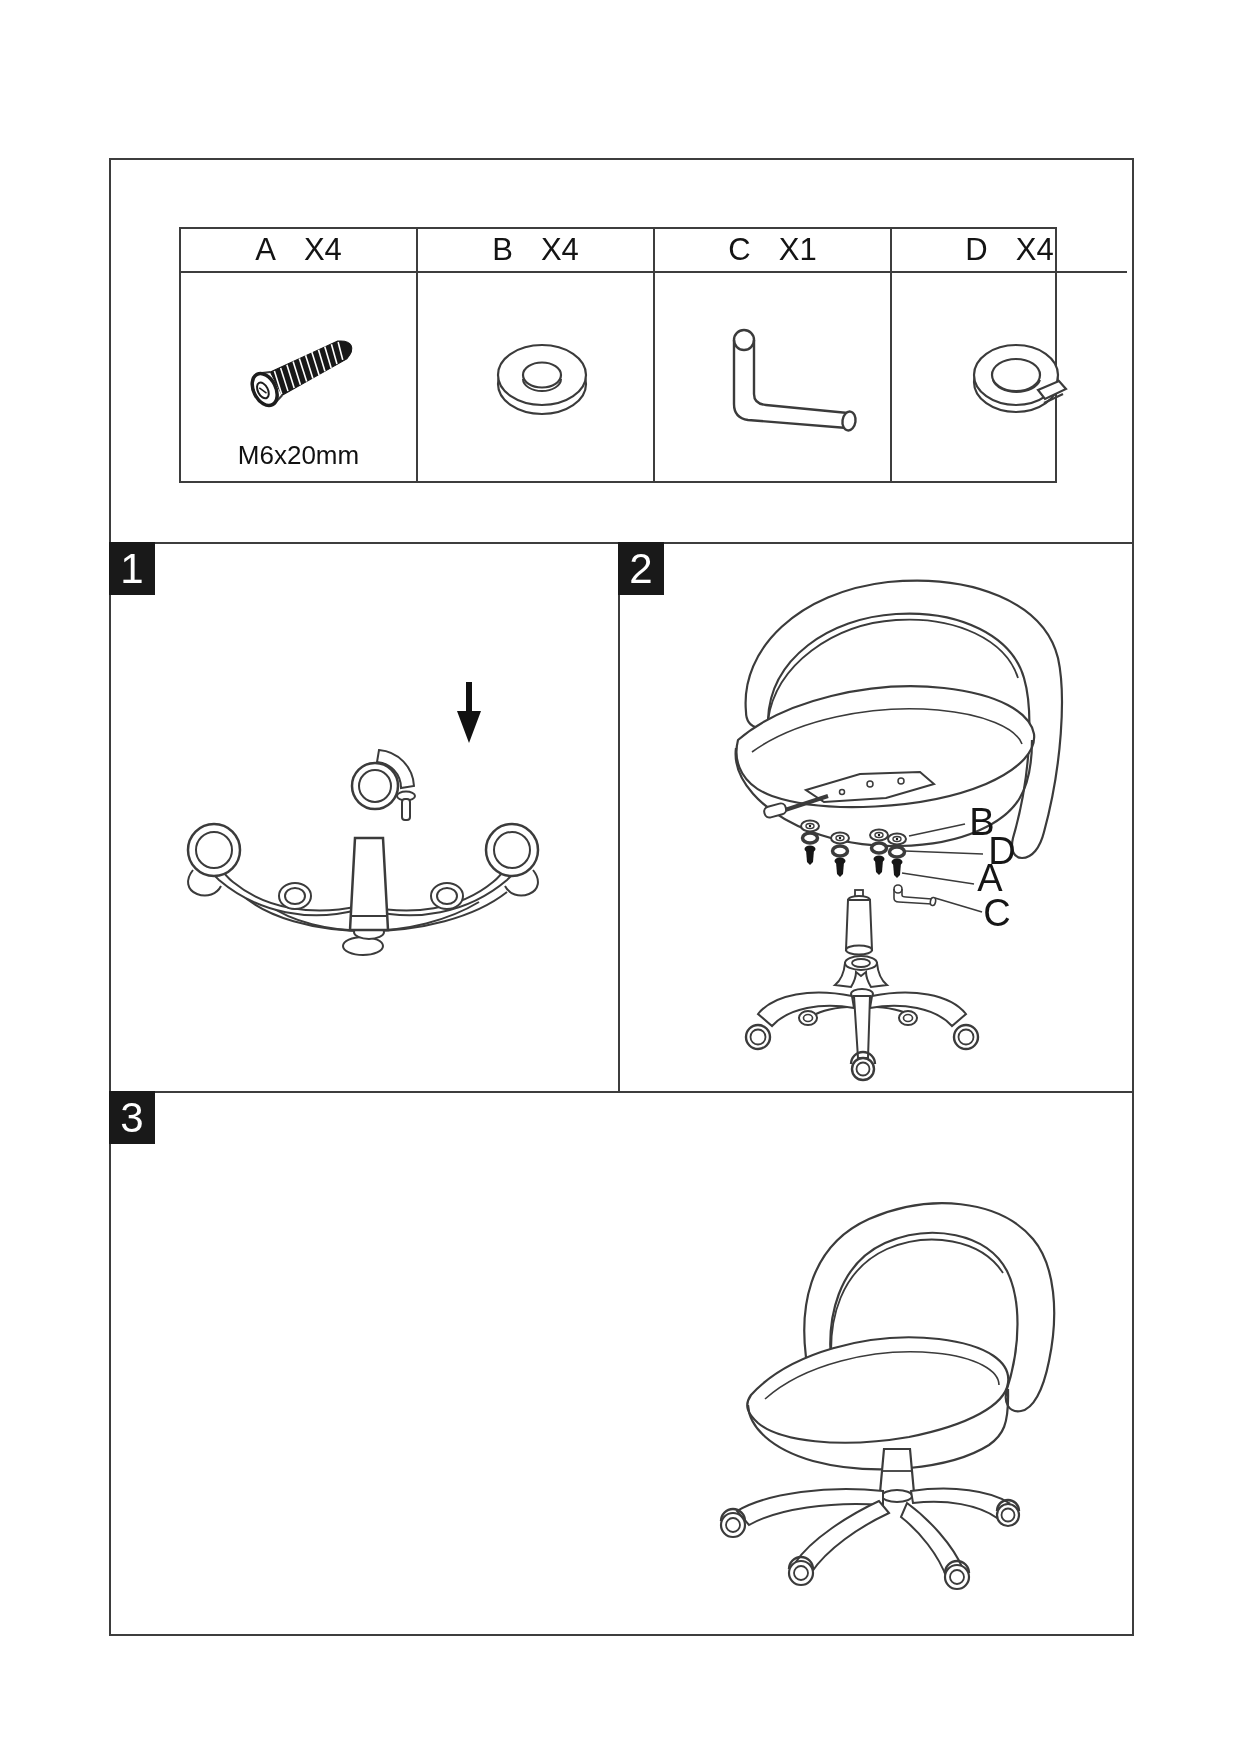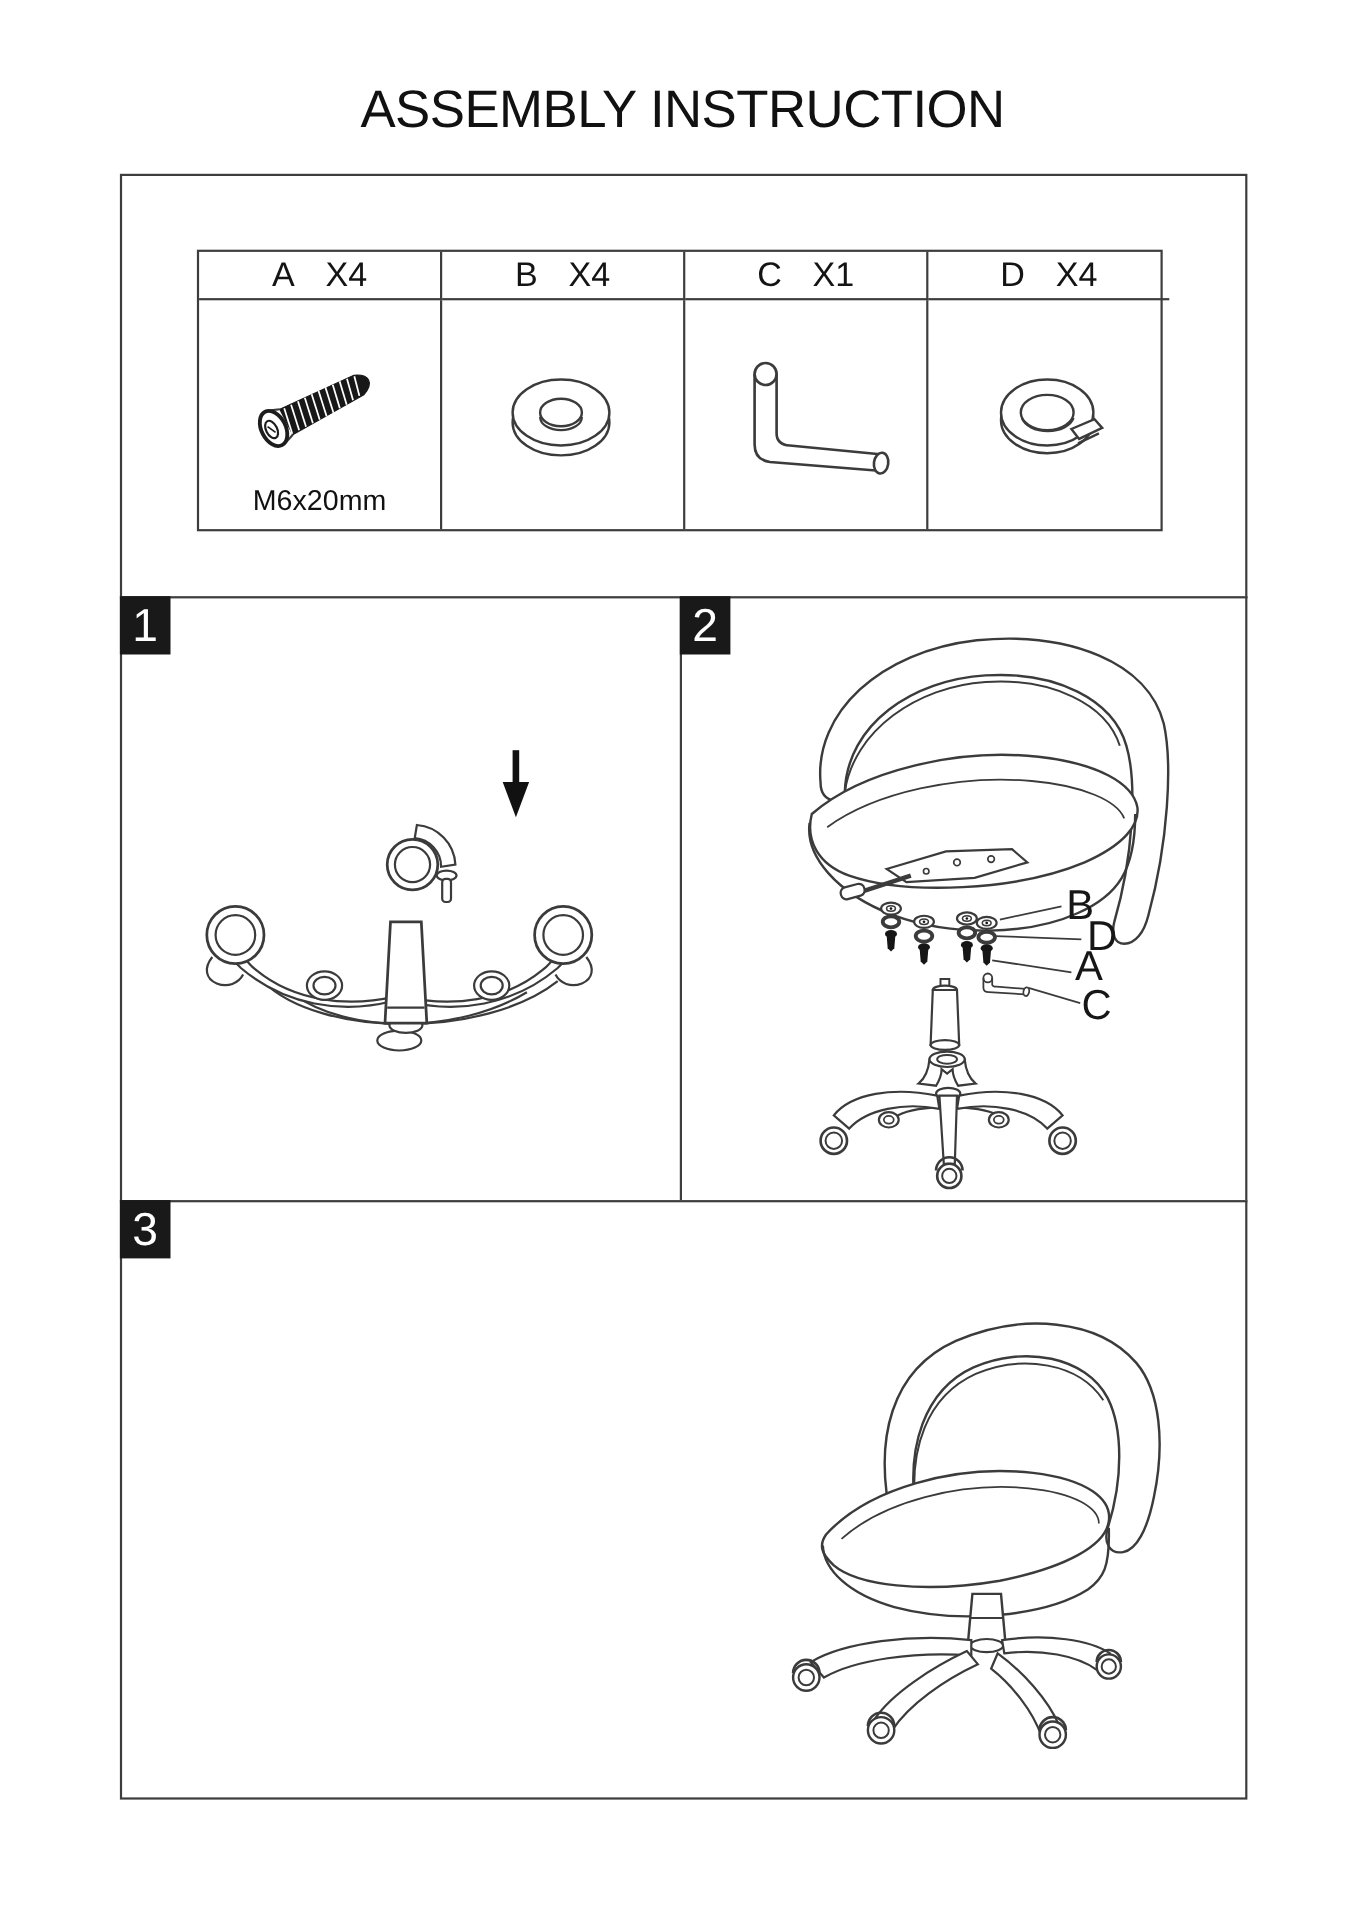--- a/index.html
+++ b/index.html
@@ -10,21 +10,21 @@
   .box{position:absolute;border:2px solid #3d3d3d;box-sizing:border-box;background:#fff;}
   .box-top{left:109px;top:158px;width:1025px;height:386px;}
   .parts-table{position:absolute;left:68px;top:67px;width:878px;height:256px;
                border:2px solid #3d3d3d;box-sizing:border-box;
                display:grid;grid-template-columns:repeat(4,1fr);grid-template-rows:44px 1fr;}
   .pt-head{border-right:2px solid #3d3d3d;border-bottom:2px solid #3d3d3d;
            display:flex;align-items:center;justify-content:center;gap:28px;
            font-size:31px;color:#141414;}
   .pt-head.last{border-right:none;}
   .pt-cell{border-right:2px solid #3d3d3d;position:relative;display:flex;
-           flex-direction:column;align-items:center;justify-content:center;}
+           flex-direction:column;align-items:center;justify-content:center;padding-left:16px;}
   .pt-cell.last{border-right:none;}
   .pt-cell svg{display:block;}
   .spec{position:absolute;bottom:10px;left:0;width:100%;text-align:center;
         font-size:26px;color:#111;}
   .step-row{position:absolute;left:109px;top:542px;width:1025px;height:551px;display:flex;}
   .step1{width:511px;height:551px;border:2px solid #3d3d3d;box-sizing:border-box;position:relative;background:#fff;}
   .step2{flex:1;height:551px;border:2px solid #3d3d3d;border-left:none;box-sizing:border-box;position:relative;background:#fff;}
   .box-step3{left:109px;top:1091px;width:1025px;height:545px;}
   .num-badge{position:absolute;left:-2px;top:-2px;width:46px;height:53px;background:#191919;
              color:#fff;font-size:42px;display:flex;align-items:center;justify-content:center;
@@ -33,21 +33,20 @@
   svg{overflow:visible;}
   svg text{font-family:"Liberation Sans",sans-serif;fill:#161616;}
   .ln{stroke:#3b3b3b;fill:none;}
   .shape{stroke:#3b3b3b;fill:#fff;}
 </style>
 </head>
 <body>
 
 <div class="page">
 
-  <div class="title">ASSEMBLY INSTRUCTION</div>
 
   <div class="box box-top">
     <div class="parts-table">
 
       <div class="pt-head">
         <span>A</span>
         <span>X4</span>
       </div>
       <div class="pt-head">
         <span>B</span>

